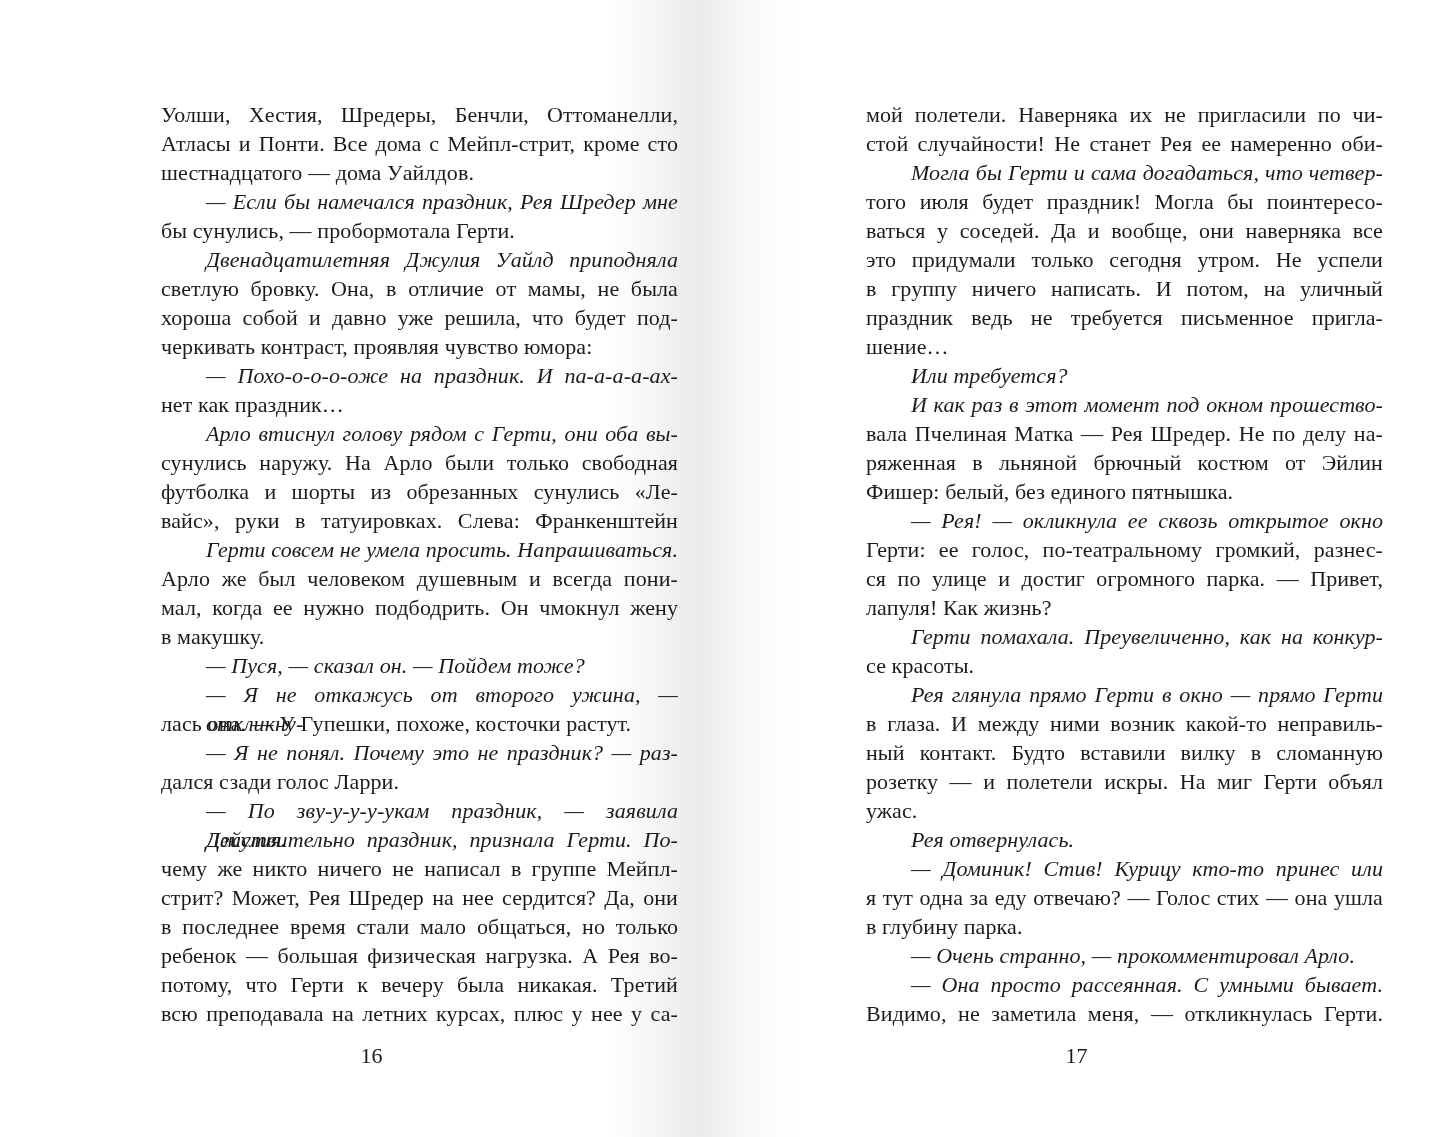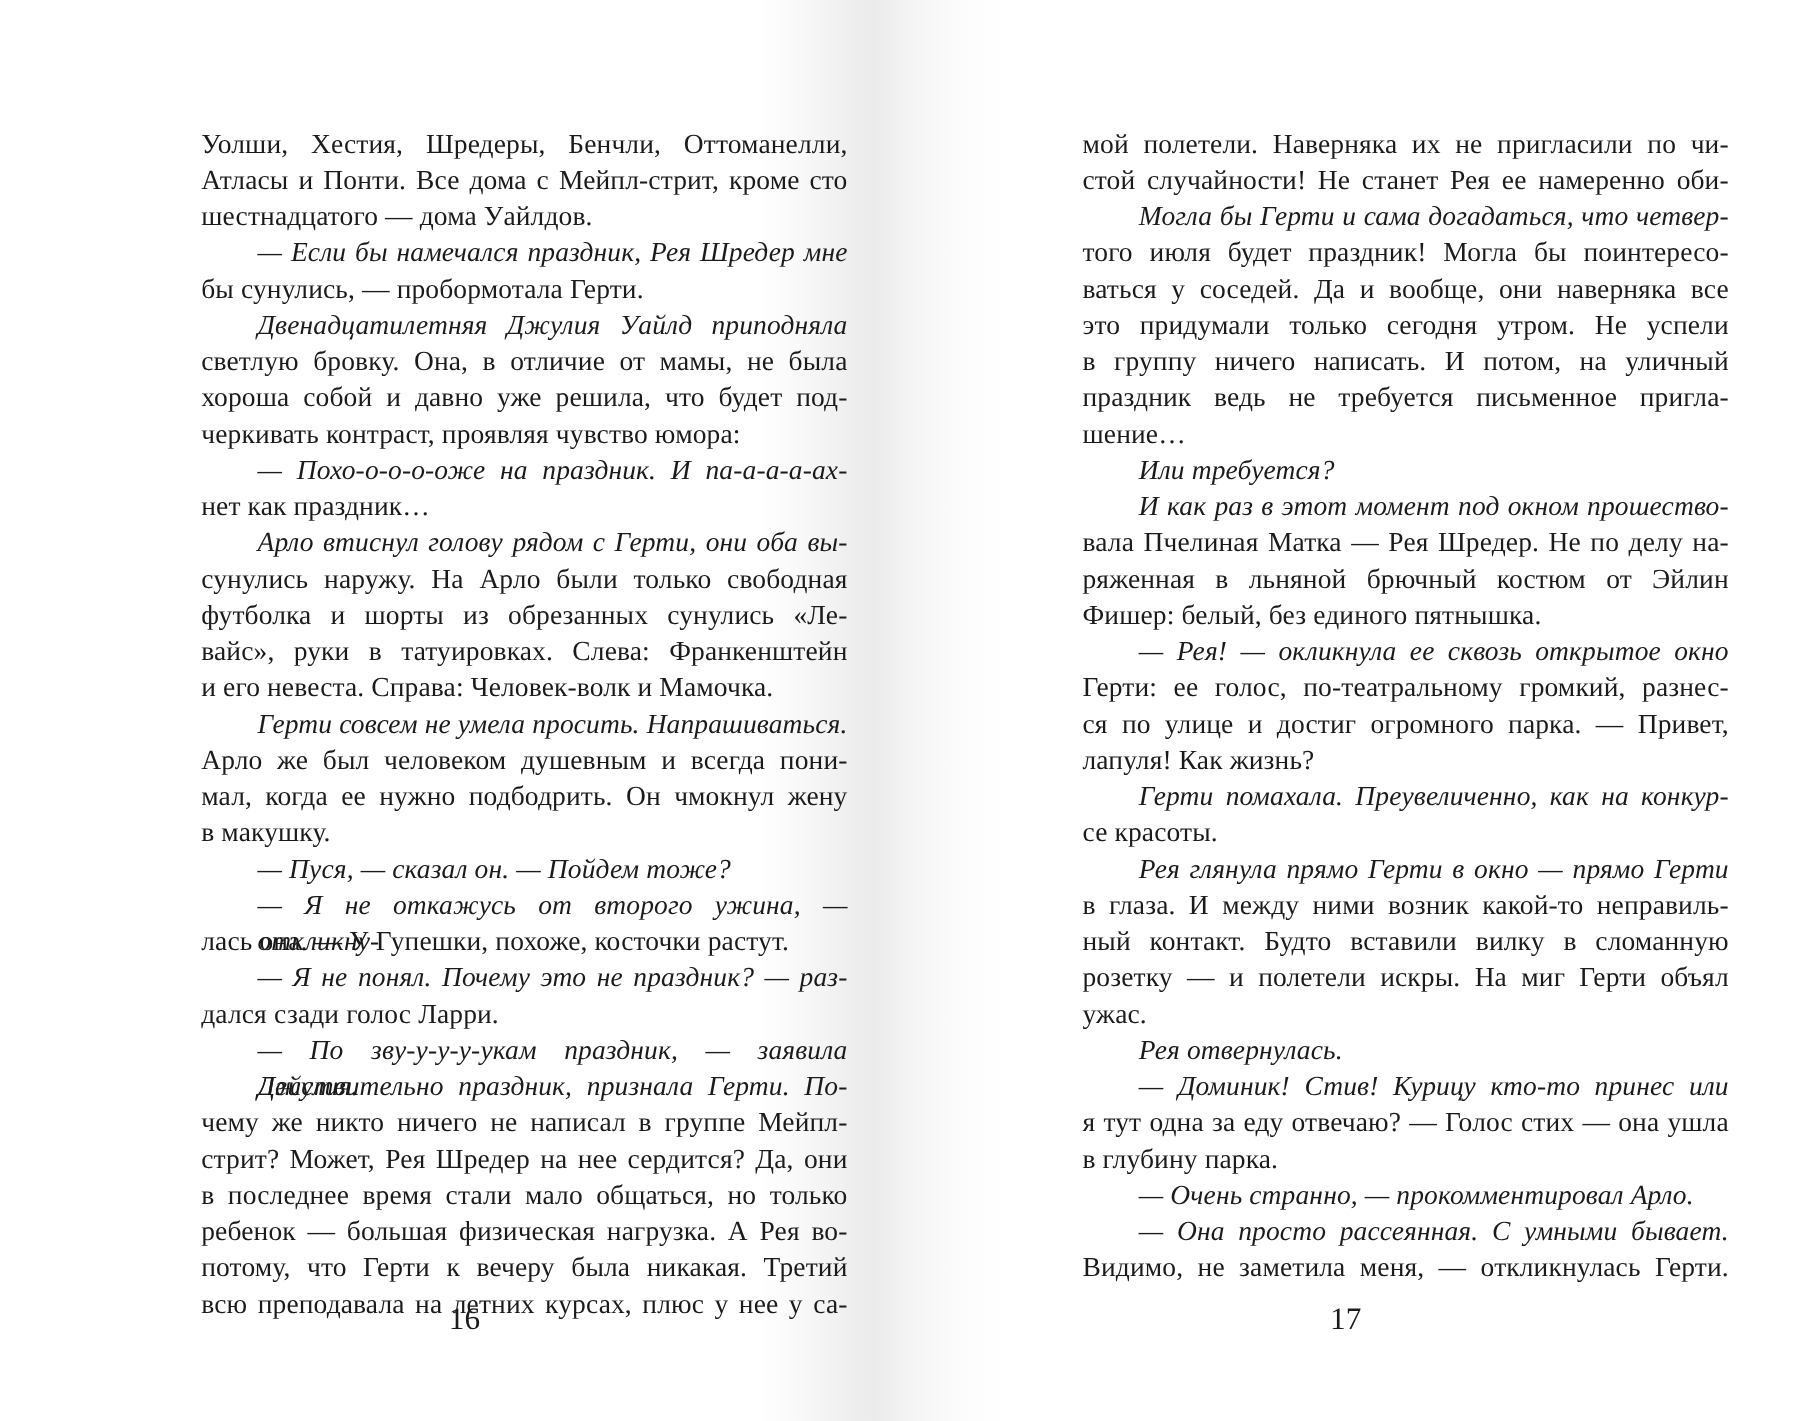--- a/index.html
+++ b/index.html
@@ -66,21 +66,21 @@
   .line.ind {
     padding-left: 45px;
     font-style: italic;
   }
   .folio {
     position: absolute;
     top: 1041px;
     left: 0;
     width: 100%;
     text-align: center;
-    font-size: 25px;
+    font-size: 22px;
     line-height: 29px;
   }
 </style>
 </head>
 <body>
 
 <div class="spread">
 
   <div class="gutter"></div>
 
@@ -94,21 +94,20 @@
         <div class="line j ind">Двенадцатилетняя Джулия Уайлд приподняла</div>
         <div class="line j">светлую бровку. Она, в отличие от мамы, не была</div>
         <div class="line j">хороша собой и давно уже решила, что будет под-</div>
         <div class="line">черкивать контраст, проявляя чувство юмора:</div>
         <div class="line j ind">— Похо-о-о-о-оже на праздник. И па-а-а-а-ах-</div>
         <div class="line">нет как праздник…</div>
         <div class="line j ind">Арло втиснул голову рядом с Герти, они оба вы-</div>
         <div class="line j">сунулись наружу. На Арло были только свободная</div>
         <div class="line j">футболка и шорты из обрезанных сунулись «Ле-</div>
         <div class="line j">вайс», руки в татуировках. Слева: Франкенштейн</div>
-        <div class="line">и его невеста. Справа: Человек-волк и Мамочка.</div>
         <div class="line j ind">Герти совсем не умела просить. Напрашиваться.</div>
         <div class="line j">Арло же был человеком душевным и всегда пони-</div>
         <div class="line j">мал, когда ее нужно подбодрить. Он чмокнул жену</div>
         <div class="line">в макушку.</div>
         <div class="line ind">— Пуся, — сказал он. — Пойдем тоже?</div>
         <div class="line j ind">— Я не откажусь от второго ужина, — откликну-</div>
         <div class="line">лась она. — У Гупешки, похоже, косточки растут.</div>
         <div class="line j ind">— Я не понял. Почему это не праздник? — раз-</div>
         <div class="line">дался сзади голос Ларри.</div>
         <div class="line j ind">— По зву-у-у-у-укам праздник, — заявила Джулия.</div>

